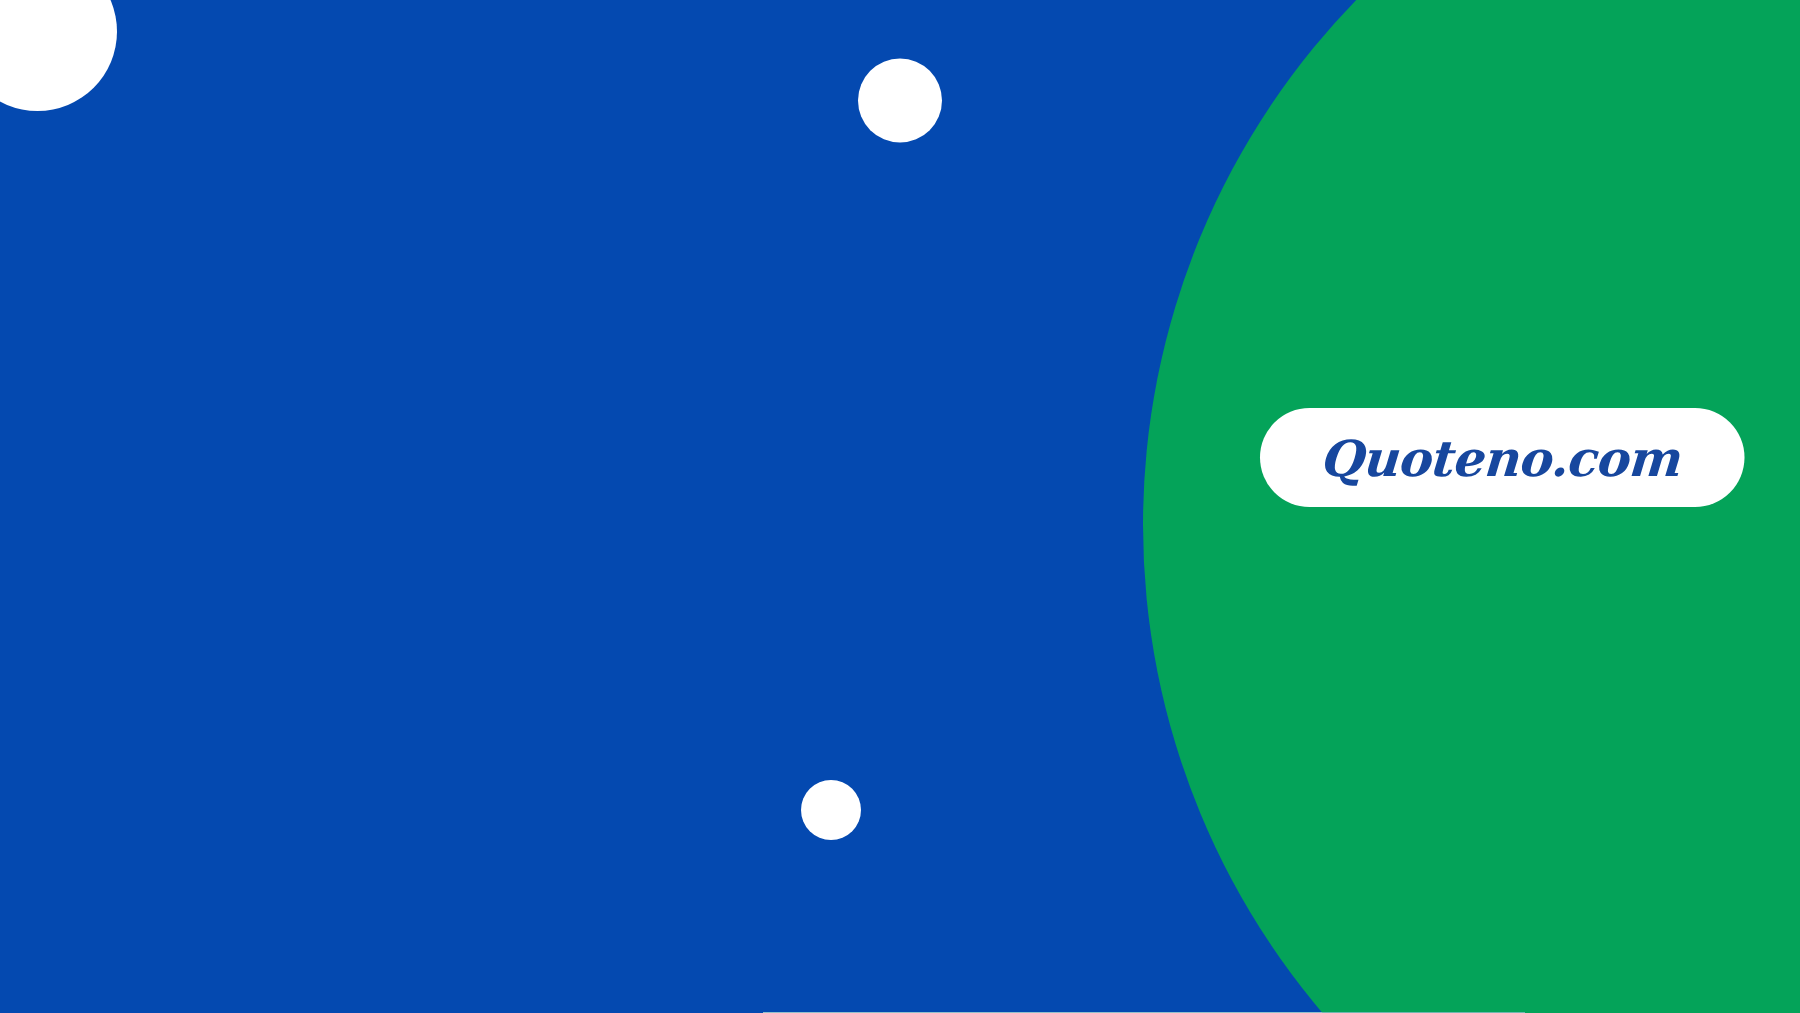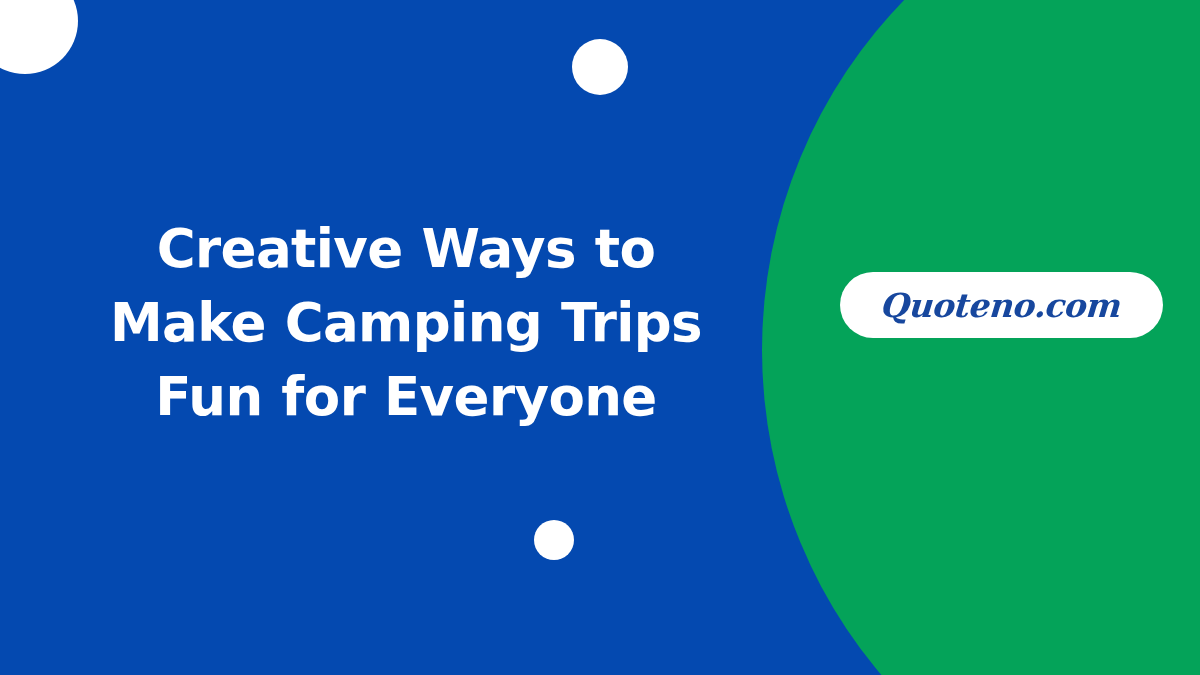--- a/index.html
+++ b/index.html
@@ -108,19 +108,18 @@
 <div class="poster">
 
   <div class="shape green-blob"></div>
 
   <div class="shape dot-topleft"></div>
 
   <div class="shape dot-top"></div>
 
   <div class="shape dot-bottom"></div>
 
-  <h1 class="headline">Creative Ways to Make Camping Trips Fun for Everyone</h1>
 
   <div class="brand-pill">
     <span class="brand-text">Quoteno.com</span>
   </div>
 
 </div>
 
 </body></html>

